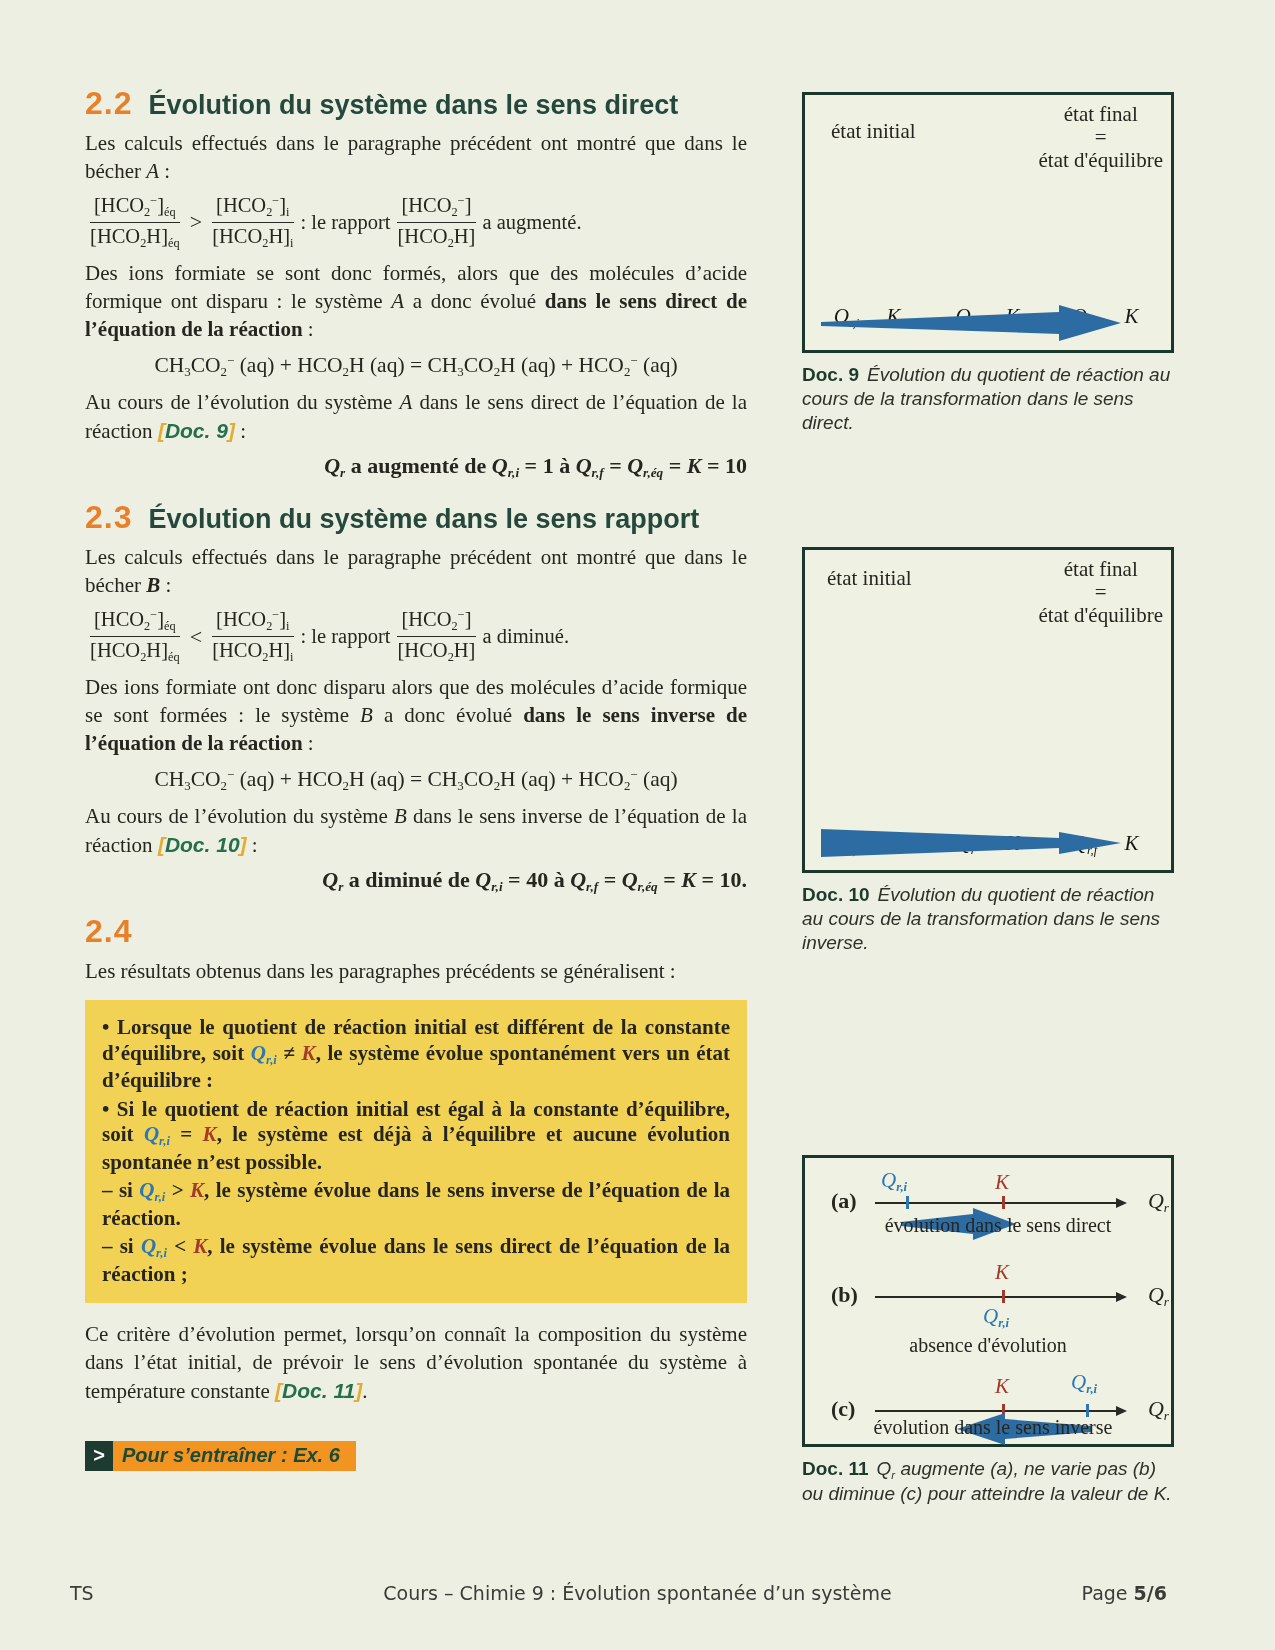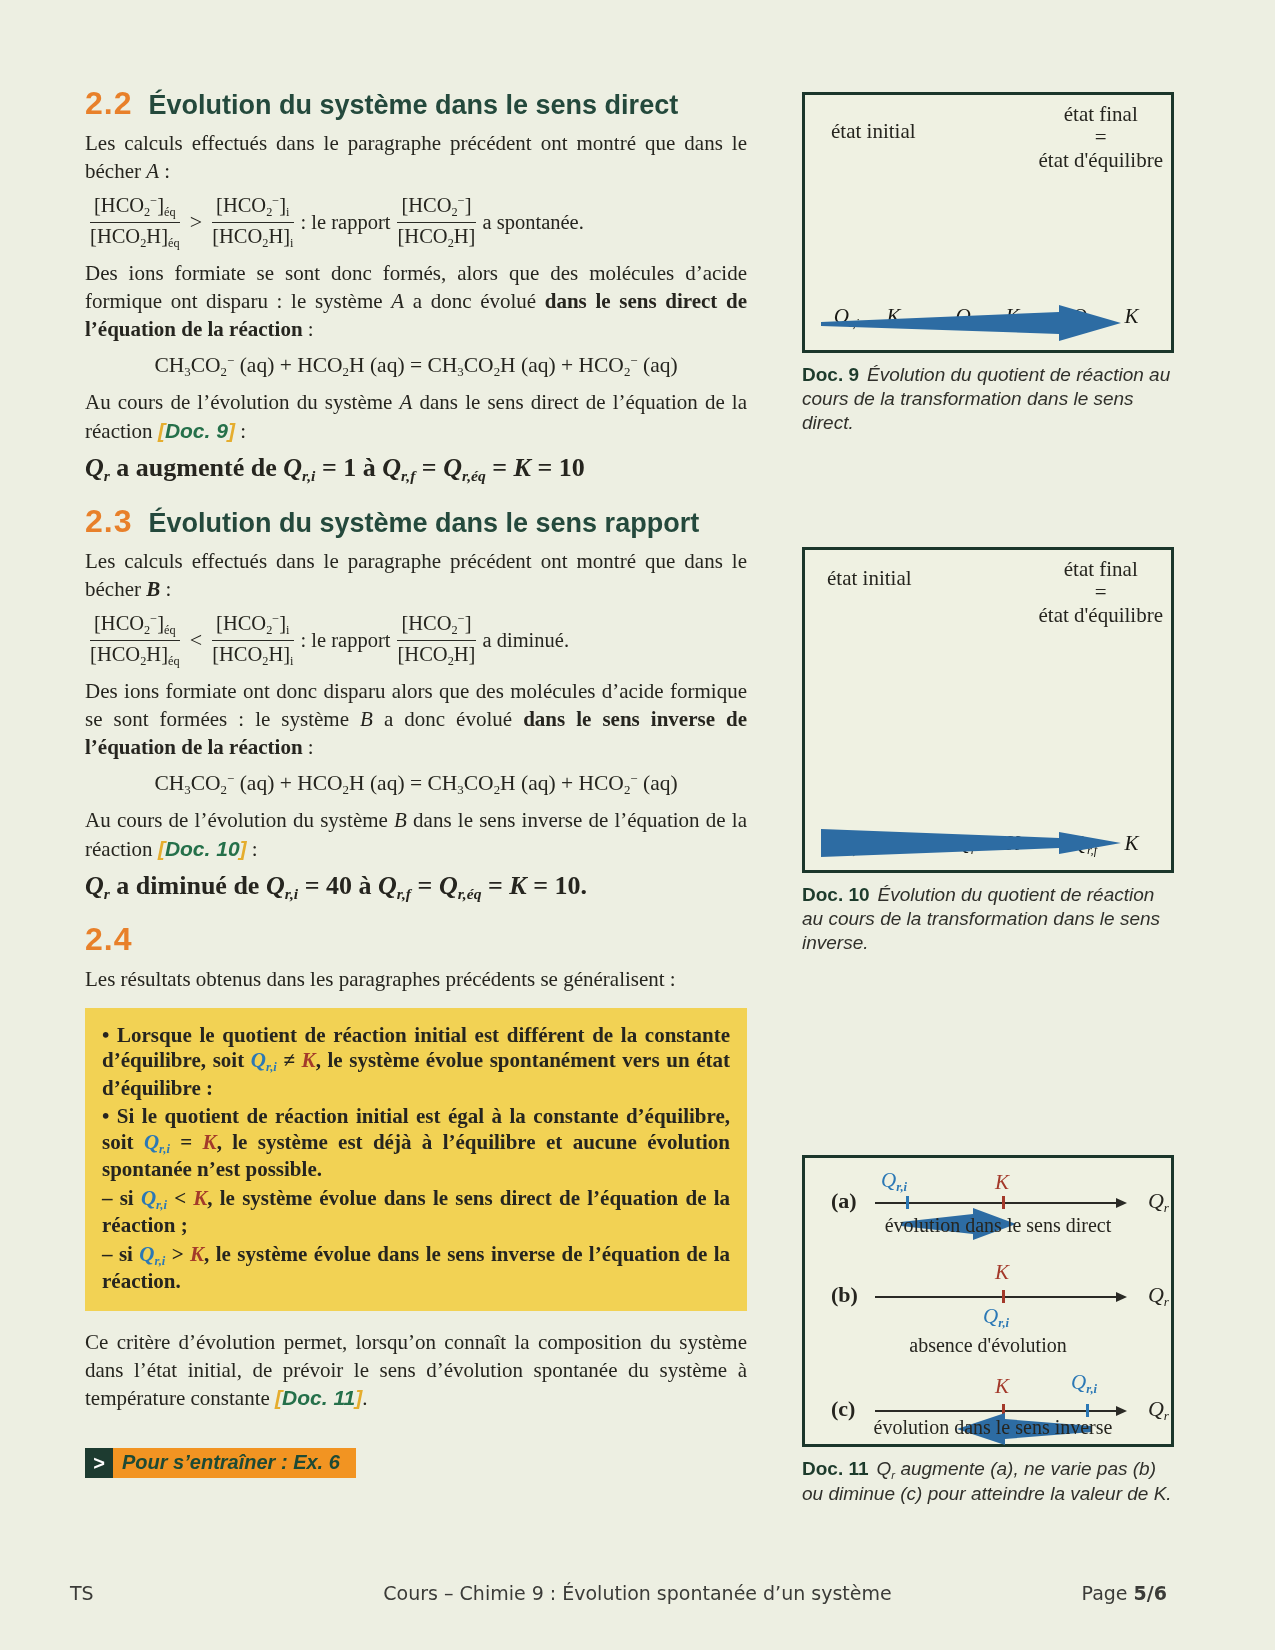--- a/index.html
+++ b/index.html
@@ -7,21 +7,21 @@
         font-family:"Liberation Serif",serif;color:#26251f;overflow:hidden;margin:0 auto;}
 
   
   .col-left{position:absolute;left:85px;top:85px;width:662px;}
   .sec-head{margin:18px 0 8px;font-family:"Liberation Sans",sans-serif;display:flex;align-items:baseline;}
   .sec-head.first{margin-top:0;}
   .sec-num{color:#e8802a;font-weight:bold;font-size:32px;letter-spacing:1px;margin-right:16px;}
   .sec-title{color:#24493c;font-weight:bold;font-size:27px;}
   p.body{font-size:21px;line-height:1.33;text-align:justify;margin:0 0 5px;}
   .equation{text-align:center;font-size:21.5px;margin:9px 0;}
-  .qline{text-align:left;font-size:26px;margin:7px 0 9px;}
+  .qline{text-align:right;font-size:22px;margin:7px 0 9px;}
 
   
   .sg-n{} .sg-i{font-style:italic;} .sg-b{font-weight:700;} .sg-bi{font-weight:700;font-style:italic;}
   .sg-sub{font-size:0.6em;vertical-align:-0.33em;}
   .sg-sup{font-size:0.6em;vertical-align:0.55em;}
   .sg-isub{font-size:0.6em;vertical-align:-0.33em;font-style:italic;}
   .sg-bisub{font-size:0.6em;vertical-align:-0.33em;font-weight:700;font-style:italic;}
   .sg-q{color:#2b78b5;font-weight:700;font-style:italic;}
   .sg-qsub{color:#2b78b5;font-weight:700;font-style:italic;font-size:0.6em;vertical-align:-0.33em;}
   .sg-k{color:#a33a2a;font-weight:700;font-style:italic;}
@@ -105,21 +105,21 @@
         <span class="fop">&gt;</span>
         <span class="frac">
           <span class="fnum"><span class="sg-n">[HCO</span><span class="sg-sub">2</span><span class="sg-sup">−</span><span class="sg-n">]</span><span class="sg-sub">i</span></span>
           <span class="fden"><span class="sg-n">[HCO</span><span class="sg-sub">2</span><span class="sg-n">H]</span><span class="sg-sub">i</span></span>
         </span>
         <span class="ftx"> : le rapport </span>
         <span class="frac">
           <span class="fnum"><span class="sg-n">[HCO</span><span class="sg-sub">2</span><span class="sg-sup">−</span><span class="sg-n">]</span></span>
           <span class="fden"><span class="sg-n">[HCO</span><span class="sg-sub">2</span><span class="sg-n">H]</span></span>
         </span>
-        <span class="ftx"> a spontanée.</span>
+        <span class="ftx"> a augmenté.</span>
       </div>
     <p class="body"><span class="sg-n">Des ions formiate se sont donc formés, alors que des molécules d’acide formique ont disparu : le système </span><span class="sg-i">A</span><span class="sg-n"> a donc évolué </span><span class="sg-b">dans le sens direct de l’équation de la réaction</span><span class="sg-n"> :</span></p>
     <p class="equation"><span class="sg-n">CH</span><span class="sg-sub">3</span><span class="sg-n">CO</span><span class="sg-sub">2</span><span class="sg-sup">−</span><span class="sg-n"> (aq) + HCO</span><span class="sg-sub">2</span><span class="sg-n">H (aq) = CH</span><span class="sg-sub">3</span><span class="sg-n">CO</span><span class="sg-sub">2</span><span class="sg-n">H (aq) + HCO</span><span class="sg-sub">2</span><span class="sg-sup">−</span><span class="sg-n"> (aq)</span></p>
     <p class="body"><span class="sg-n">Au cours de l’évolution du système </span><span class="sg-i">A</span><span class="sg-n"> dans le sens direct de l’équation de la réaction </span><span class="sg-refbr">[</span><span class="sg-refg">Doc. 9</span><span class="sg-refbr">]</span><span class="sg-n"> :</span></p>
     <p class="qline"><span class="sg-bi">Q</span><span class="sg-bisub">r</span><span class="sg-b"> a augmenté de </span><span class="sg-bi">Q</span><span class="sg-bisub">r,i</span><span class="sg-b"> = 1 à </span><span class="sg-bi">Q</span><span class="sg-bisub">r,f</span><span class="sg-b"> = </span><span class="sg-bi">Q</span><span class="sg-bisub">r,éq</span><span class="sg-b"> = </span><span class="sg-bi">K</span><span class="sg-b"> = 10</span></p>
 
     <div class="sec-head">
       <span class="sec-num">2.3</span>
       <span class="sec-title">Évolution du système dans le sens rapport</span>
     </div>
@@ -147,22 +147,22 @@
     <p class="qline"><span class="sg-bi">Q</span><span class="sg-bisub">r</span><span class="sg-b"> a diminué de </span><span class="sg-bi">Q</span><span class="sg-bisub">r,i</span><span class="sg-b"> = 40 à </span><span class="sg-bi">Q</span><span class="sg-bisub">r,f</span><span class="sg-b"> = </span><span class="sg-bi">Q</span><span class="sg-bisub">r,éq</span><span class="sg-b"> = </span><span class="sg-bi">K</span><span class="sg-b"> = 10.</span></p>
 
     <div class="sec-head">
       <span class="sec-num">2.4</span>
     </div>
     <p class="body">Les résultats obtenus dans les paragraphes précédents se généralisent :</p>
 
     <div class="callout">
       <p><span class="sg-b">• Lorsque le quotient de réaction initial est différent de la constante d’équilibre, soit </span><span class="sg-q">Q</span><span class="sg-qsub">r,i</span><span class="sg-b"> ≠ </span><span class="sg-k">K</span><span class="sg-b">, le système évolue spontanément vers un état d’équilibre :</span></p>
       <p><span class="sg-b">• Si le quotient de réaction initial est égal à la constante d’équilibre, soit </span><span class="sg-q">Q</span><span class="sg-qsub">r,i</span><span class="sg-b"> = </span><span class="sg-k">K</span><span class="sg-b">, le système est déjà à l’équilibre et aucune évolution spontanée n’est possible.</span></p>
+      <p><span class="sg-b">– si </span><span class="sg-q">Q</span><span class="sg-qsub">r,i</span><span class="sg-b"> &gt; </span><span class="sg-k">K</span><span class="sg-b">, le système évolue dans le sens inverse de l’équation de la réaction.</span></p>
       <p><span class="sg-b">– si </span><span class="sg-q">Q</span><span class="sg-qsub">r,i</span><span class="sg-b"> &lt; </span><span class="sg-k">K</span><span class="sg-b">,  le système évolue dans le sens direct de l’équation de la réaction ;</span></p>
-      <p><span class="sg-b">– si </span><span class="sg-q">Q</span><span class="sg-qsub">r,i</span><span class="sg-b"> &gt; </span><span class="sg-k">K</span><span class="sg-b">, le système évolue dans le sens inverse de l’équation de la réaction.</span></p>
     </div>
 
     <p class="body"><span class="sg-n">Ce critère d’évolution permet, lorsqu’on connaît la composition du système dans l’état initial, de prévoir le sens d’évolution spontanée du système à température constante </span><span class="sg-refbr">[</span><span class="sg-refg">Doc. 11</span><span class="sg-refbr">]</span><span class="sg-n">.</span></p>
 
     <div class="training">
       <span class="chev">&gt;</span>
       <span class="lbl">Pour s’entraîner : Ex. 6</span>
     </div>
   </div>
 

